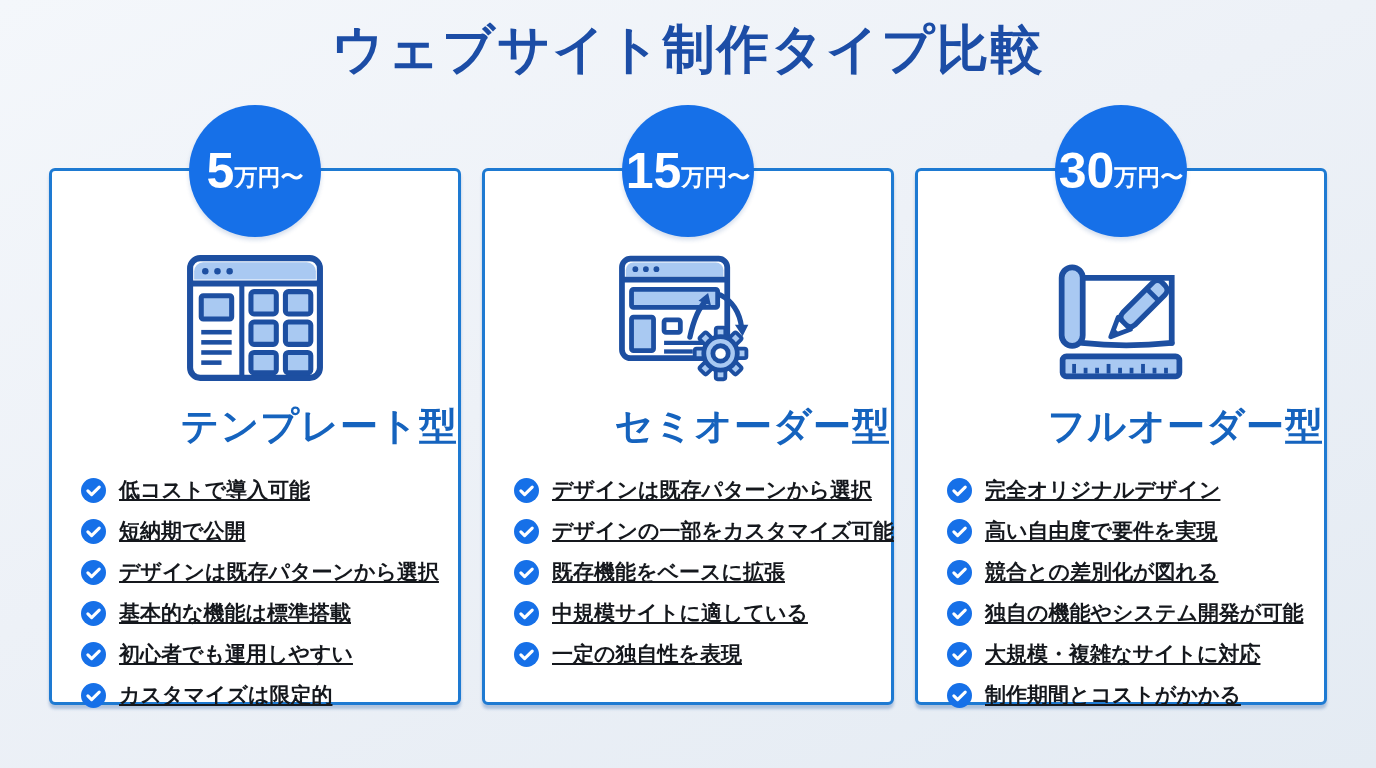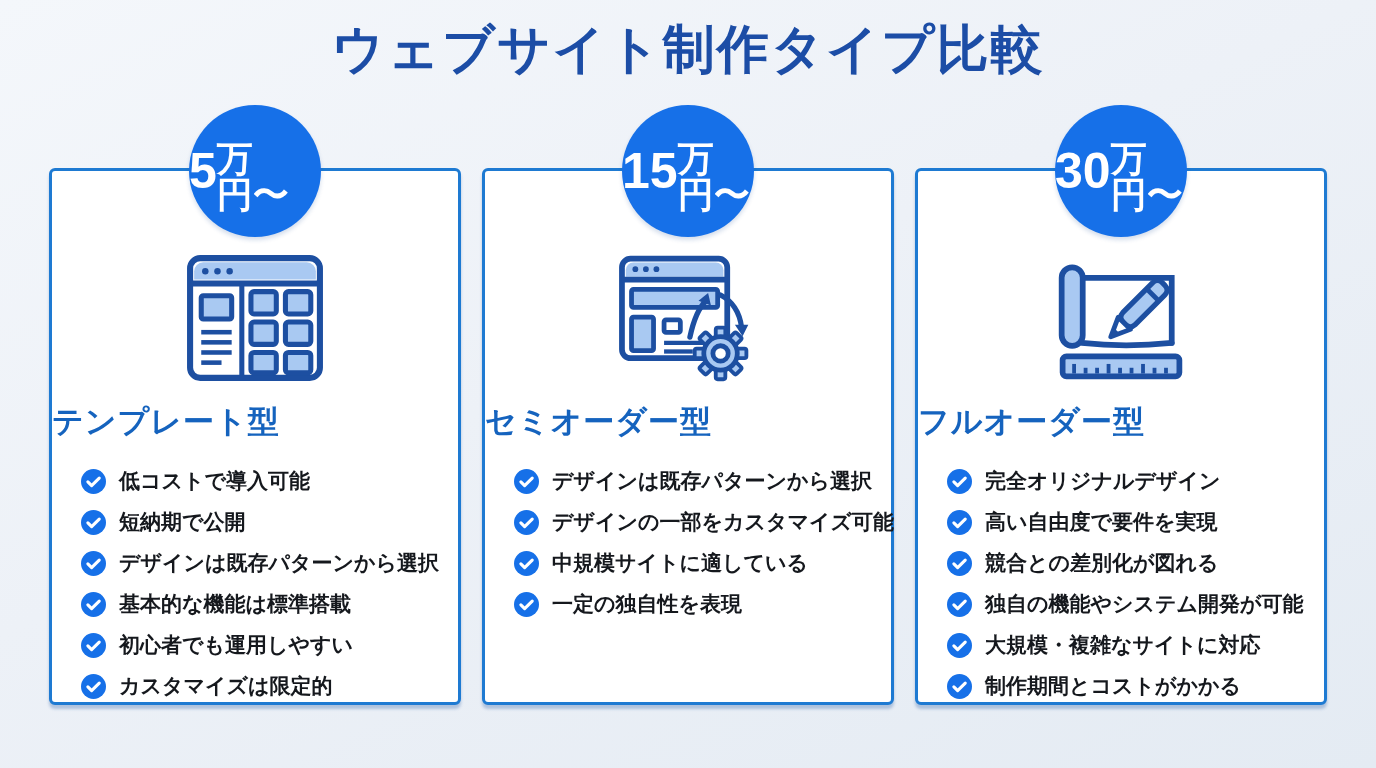--- a/index.html
+++ b/index.html
@@ -43,51 +43,52 @@
     border-radius: 50%;
     background: #1670e8;
     color: #ffffff;
     display: flex;
     align-items: center;
     justify-content: center;
     z-index: 2;
     box-shadow: 0 3px 4px rgba(20, 70, 150, 0.18);
   }
   .price-badge .num  { font-size: 50px; font-weight: bold; line-height: 1; }
-  .price-badge .suffix { font-size: 36px; font-weight: bold; line-height: 1; margin-top: 12px; }
+  .price-badge .suffix { font-size: 23px; font-weight: bold; line-height: 1; margin-top: 12px; }
   .icon-wrap {
     margin-top: 80px;
     height: 134px;
     display: flex;
     justify-content: center;
     align-items: center;
   }
   .card-title {
-    text-align: left;
-    font-size: 31px;
+    text-align: right;
+    font-size: 38px;
     font-weight: bold;
     color: #1563be;
     margin-top: 16px;
     letter-spacing: 1px;
   }
   .features {
     list-style: none;
     margin-top: 24px;
     padding-left: 29px;
     padding-right: 6px;
   }
   .features li {
     display: flex;
     align-items: center;
     gap: 13px;
     margin-bottom: 13px;
     font-size: 21px;
     font-weight: bold;
     color: #15181d;
     white-space: nowrap;
+    text-decoration: underline;
   }
   .check-icon { flex: 0 0 auto; width: 25px; height: 25px; }
 </style>
 </head>
 <body>
 
 <h1 class="page-title">ウェブサイト制作タイプ比較</h1>
 
 <div class="cards-row">
 
@@ -217,20 +218,27 @@
             <circle cx="12" cy="12" r="12" fill="#1670e8"></circle>
             <path d="M6.6 12.4 l3.6 3.6 L17.5 8.8" fill="none" stroke="#ffffff" stroke-width="3" stroke-linecap="round" stroke-linejoin="round"></path>
           </svg>
           <span>デザインの一部をカスタマイズ可能</span>
         </li>
       <li>
           <svg class="check-icon" viewBox="0 0 24 24">
             <circle cx="12" cy="12" r="12" fill="#1670e8"></circle>
             <path d="M6.6 12.4 l3.6 3.6 L17.5 8.8" fill="none" stroke="#ffffff" stroke-width="3" stroke-linecap="round" stroke-linejoin="round"></path>
           </svg>
+          <span>既存機能をベースに拡張</span>
+        </li>
+      <li>
+          <svg class="check-icon" viewBox="0 0 24 24">
+            <circle cx="12" cy="12" r="12" fill="#1670e8"></circle>
+            <path d="M6.6 12.4 l3.6 3.6 L17.5 8.8" fill="none" stroke="#ffffff" stroke-width="3" stroke-linecap="round" stroke-linejoin="round"></path>
+          </svg>
           <span>中規模サイトに適している</span>
         </li>
       <li>
           <svg class="check-icon" viewBox="0 0 24 24">
             <circle cx="12" cy="12" r="12" fill="#1670e8"></circle>
             <path d="M6.6 12.4 l3.6 3.6 L17.5 8.8" fill="none" stroke="#ffffff" stroke-width="3" stroke-linecap="round" stroke-linejoin="round"></path>
           </svg>
           <span>一定の独自性を表現</span>
         </li>
     </ul>

